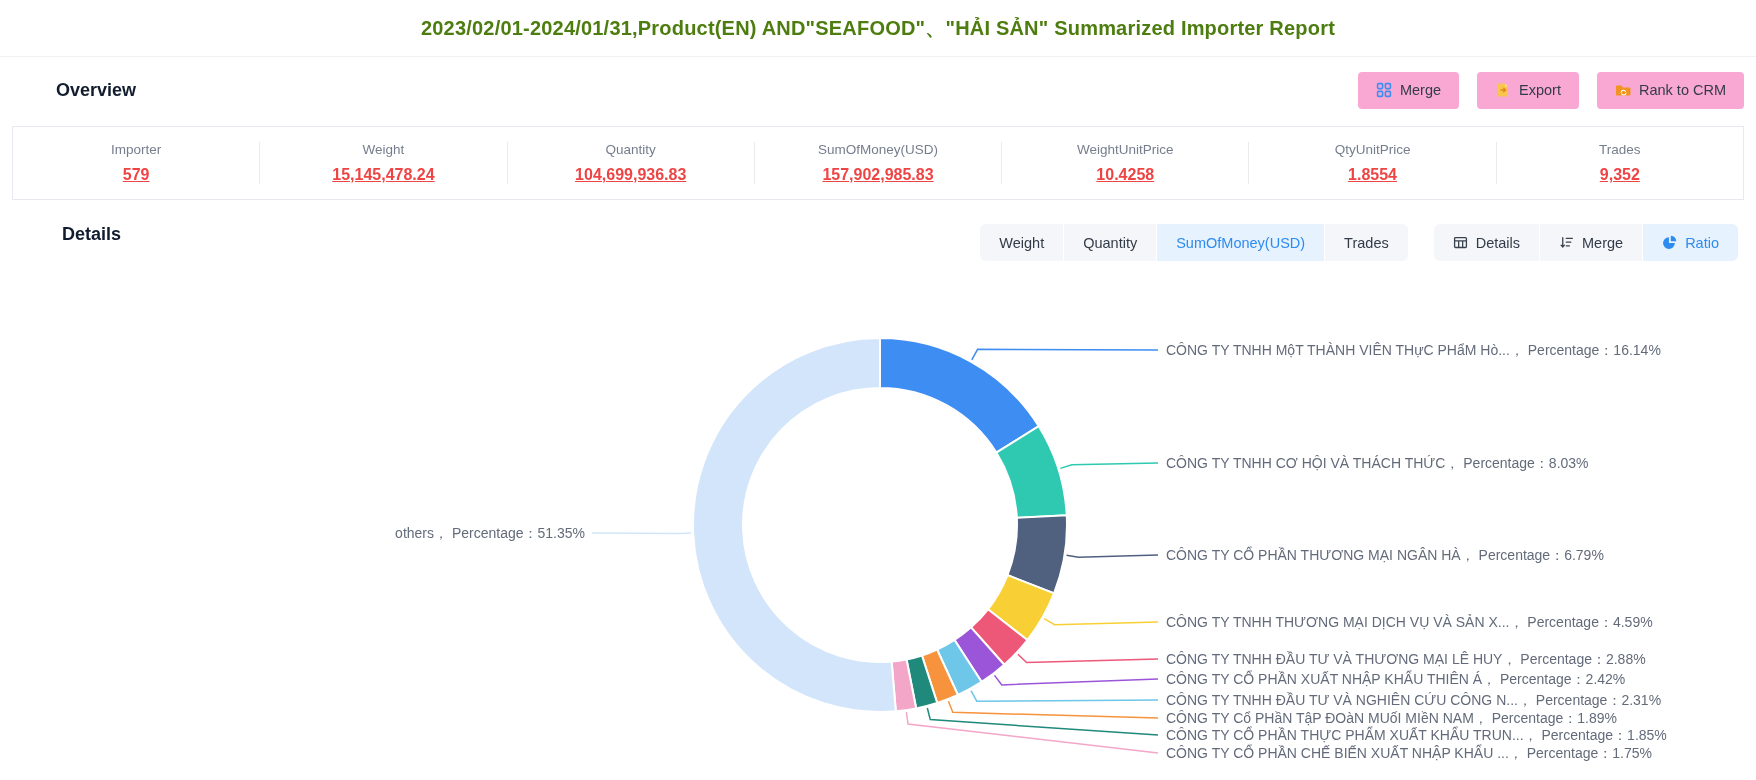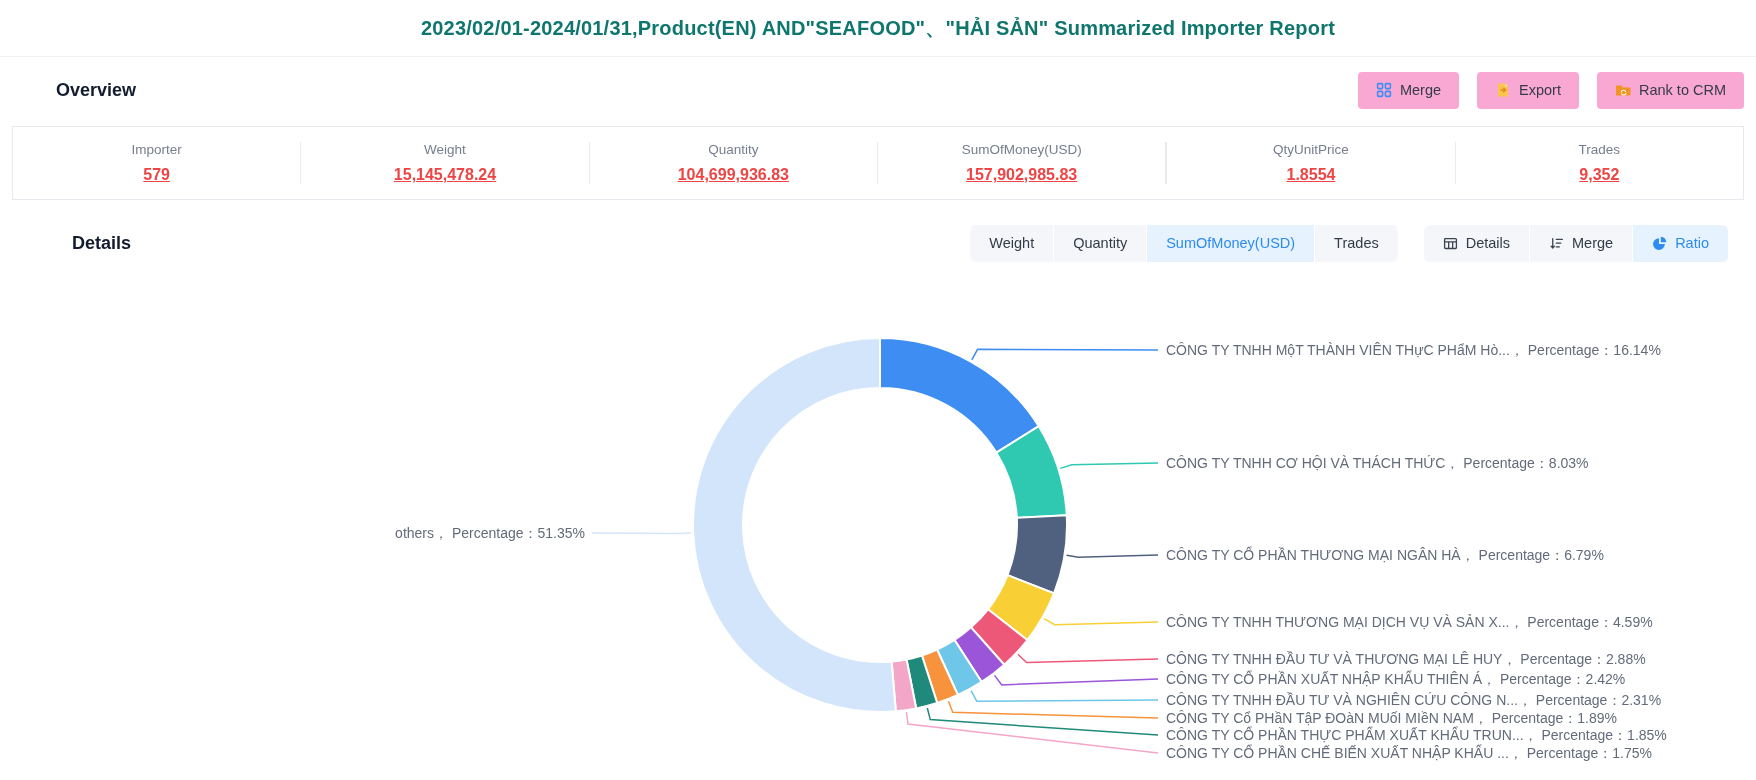--- a/index.html
+++ b/index.html
@@ -1,40 +1,40 @@
 <!DOCTYPE html>
 <html><head>
 <meta charset="utf-8">
 <style>
   * { box-sizing: border-box; }
   html,body { margin:0; padding:0; background:#fff; width:1756px; height:780px; overflow:hidden;
     font-family:"Liberation Sans","DejaVu Sans",sans-serif; color:#222; }
 
   .title-bar { height:57px; display:flex; align-items:center; justify-content:center;
     border-bottom:1px solid #f0f1f4; }
-  .page-title { font-size:20px; font-weight:600; color:#0f766e; letter-spacing:.2px; }
+  .page-title { font-size:20px; font-weight:600; color:#4d7c0f; letter-spacing:.2px; }
 
   .overview-bar { display:flex; align-items:center; justify-content:space-between;
     padding:0 12px; margin-top:14px; height:38px; }
   .section-heading { font-size:18px; font-weight:700; color:#111c2e;margin-left:44px; }
   .actions { display:flex; gap:18px; }
   .btn { display:flex; align-items:center; gap:8px; background:#f9a8d4; border:none;
     border-radius:4px; padding:0 18px; height:37px; font-size:14.5px; color:#333b49; cursor:pointer;
     font-family:inherit; }
   .btn svg { display:block; }
 
   .stats-card { margin:17px 12px 0; border:1px solid #e7e9ee; border-radius:0;
     display:flex; align-items:center; height:74px; background:#fff; }
   .stat { flex:1; text-align:center; }
   .stat-label { font-size:13.5px; color:#767e8d; margin-bottom:9px; }
   .stat-value { font-size:16px; font-weight:700; color:#ef4444;text-decoration:underline; }
   .stat-divider { width:1px; height:42px; background:#e9ebef; }
 
-  .details-bar { display:flex; align-items:center; justify-content:space-between;
-    padding:0 28px; margin-top:24px; height:38px; }
+  .details-bar { display:flex; align-items:flex-start; justify-content:space-between;
+    padding:0 18px; margin-top:24px; height:38px; }
   .tab-groups { display:flex; gap:26px; }
   .tab-group { display:flex; gap:1px; border-radius:6px; overflow:hidden; }
   .tab { display:flex; align-items:center; gap:8px; height:37px; padding:0 19px;
     background:#f4f6f9; font-size:14.5px; color:#333b49; cursor:pointer; }
   .tab.active { background:#e6f2fe; color:#2e8bf0; }
   .tab svg { display:block; }
 
   .chart-area { position:relative; margin-top:22px; height:488px; }
   .chart-area svg.donut { display:block; }
   .chart-area text { font-size:14px; fill:#636b7a; }
@@ -98,20 +98,24 @@
   <div class="stat">
     <div class="stat-label">Quantity</div>
     <div class="stat-value">104,699,936.83</div>
   </div>
   <div class="stat-divider"></div>
   <div class="stat">
     <div class="stat-label">SumOfMoney(USD)</div>
     <div class="stat-value">157,902,985.83</div>
   </div>
   <div class="stat-divider"></div>
+  <div class="stat">
+    <div class="stat-label">WeightUnitPrice</div>
+    <div class="stat-value">10.4258</div>
+  </div>
   <div class="stat-divider"></div>
   <div class="stat">
     <div class="stat-label">QtyUnitPrice</div>
     <div class="stat-value">1.8554</div>
   </div>
   <div class="stat-divider"></div>
   <div class="stat">
     <div class="stat-label">Trades</div>
     <div class="stat-value">9,352</div>
   </div>

